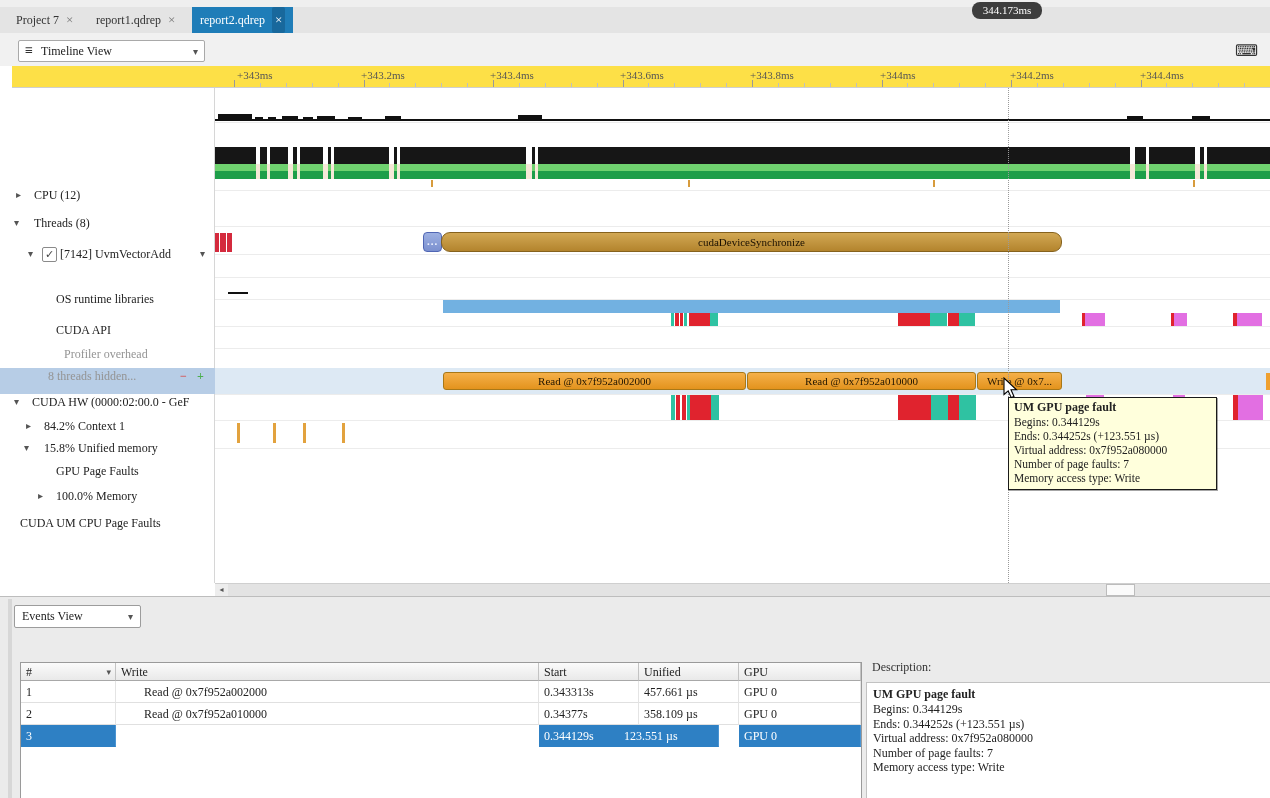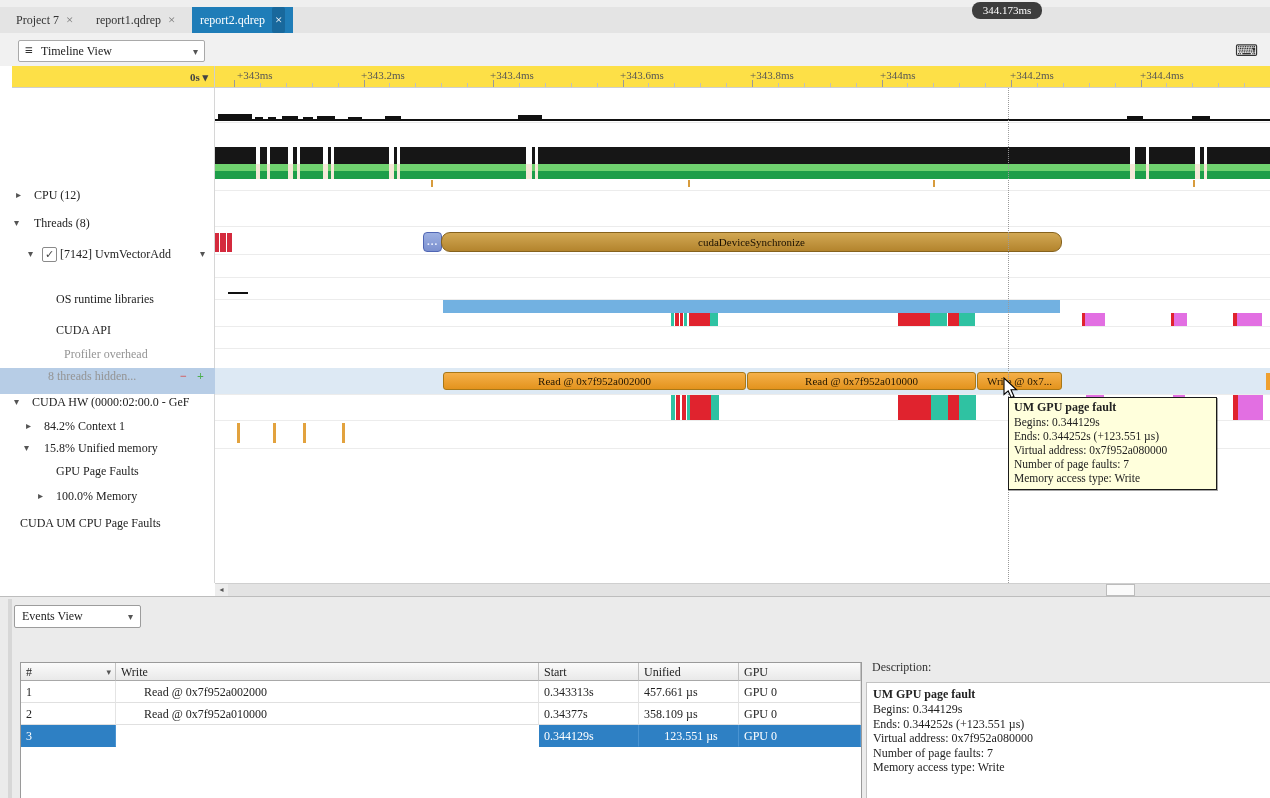--- a/index.html
+++ b/index.html
@@ -159,21 +159,20 @@
       <div class="tick" style="left: 1051px; height: 4px; background: rgb(191, 191, 191);"></div>
       <div class="tick" style="left: 1077px; height: 4px; background: rgb(191, 191, 191);"></div>
       <div class="tick" style="left: 1103px; height: 4px; background: rgb(191, 191, 191);"></div>
       <div class="tick" style="left: 1129px; height: 7px; background: rgb(153, 153, 153);"></div>
       <div class="tick" style="left: 1154px; height: 4px; background: rgb(191, 191, 191);"></div>
       <div class="tick" style="left: 1180px; height: 4px; background: rgb(191, 191, 191);"></div>
       <div class="tick" style="left: 1206px; height: 4px; background: rgb(191, 191, 191);"></div>
       <div class="tick" style="left: 1232px; height: 4px; background: rgb(191, 191, 191);"></div>
       <div class="tick" style="left: 1258px; height: 7px; background: rgb(153, 153, 153);"></div>
     </div>
-  <div id="ruler-left" class="abs">0s ▾</div>
   <div id="badge" class="abs" style="left:972px;width:70px">344.173ms</div>
 
   <div id="tl" class="abs">
     <div id="canvas">
         <div class="sep" style="top: 34px;"></div>
         <div class="sep" style="top: 102px;"></div>
         <div class="sep" style="top: 138px;"></div>
         <div class="sep" style="top: 166px;"></div>
         <div class="sep" style="top: 189px;"></div>
         <div class="sep" style="top: 211px;"></div>
@@ -375,21 +374,21 @@
         <div class="tr" style="top: 40px;">
           <div class="td" style="left: 0px; width: 95px;">2</div>
           <div class="td name-cell" style="left: 95px; width: 423px;">Read @ 0x7f952a010000</div>
           <div class="td" style="left: 518px; width: 100px;">0.34377s</div>
           <div class="td" style="left: 618px; width: 100px;">358.109 µs</div>
           <div class="td" style="left: 718px; width: 122px;">GPU 0</div>
         </div>
         <div class="tr sel" style="top: 62px;">
           <div class="td" style="left: 0px; width: 95px;">3</div>
           <div class="td" style="left: 518px; width: 100px;">0.344129s</div>
-          <div class="td" style="left: 618px; width: 100px; text-align: center;">123.551 µs</div>
+          <div class="td" style="left: 598px; width: 100px;">123.551 µs</div>
           <div class="td" style="left: 718px; width: 122px;">GPU 0</div>
         </div>
       </div>
     <div id="desc-label">Description:</div>
     <div id="descbox">
       <div class="d-title">UM GPU page fault</div>
       <div id="d-lines">
           <div class="d-line">Begins: 0.344129s</div>
           <div class="d-line">Ends: 0.344252s (+123.551 µs)</div>
           <div class="d-line">Virtual address: 0x7f952a080000</div>

